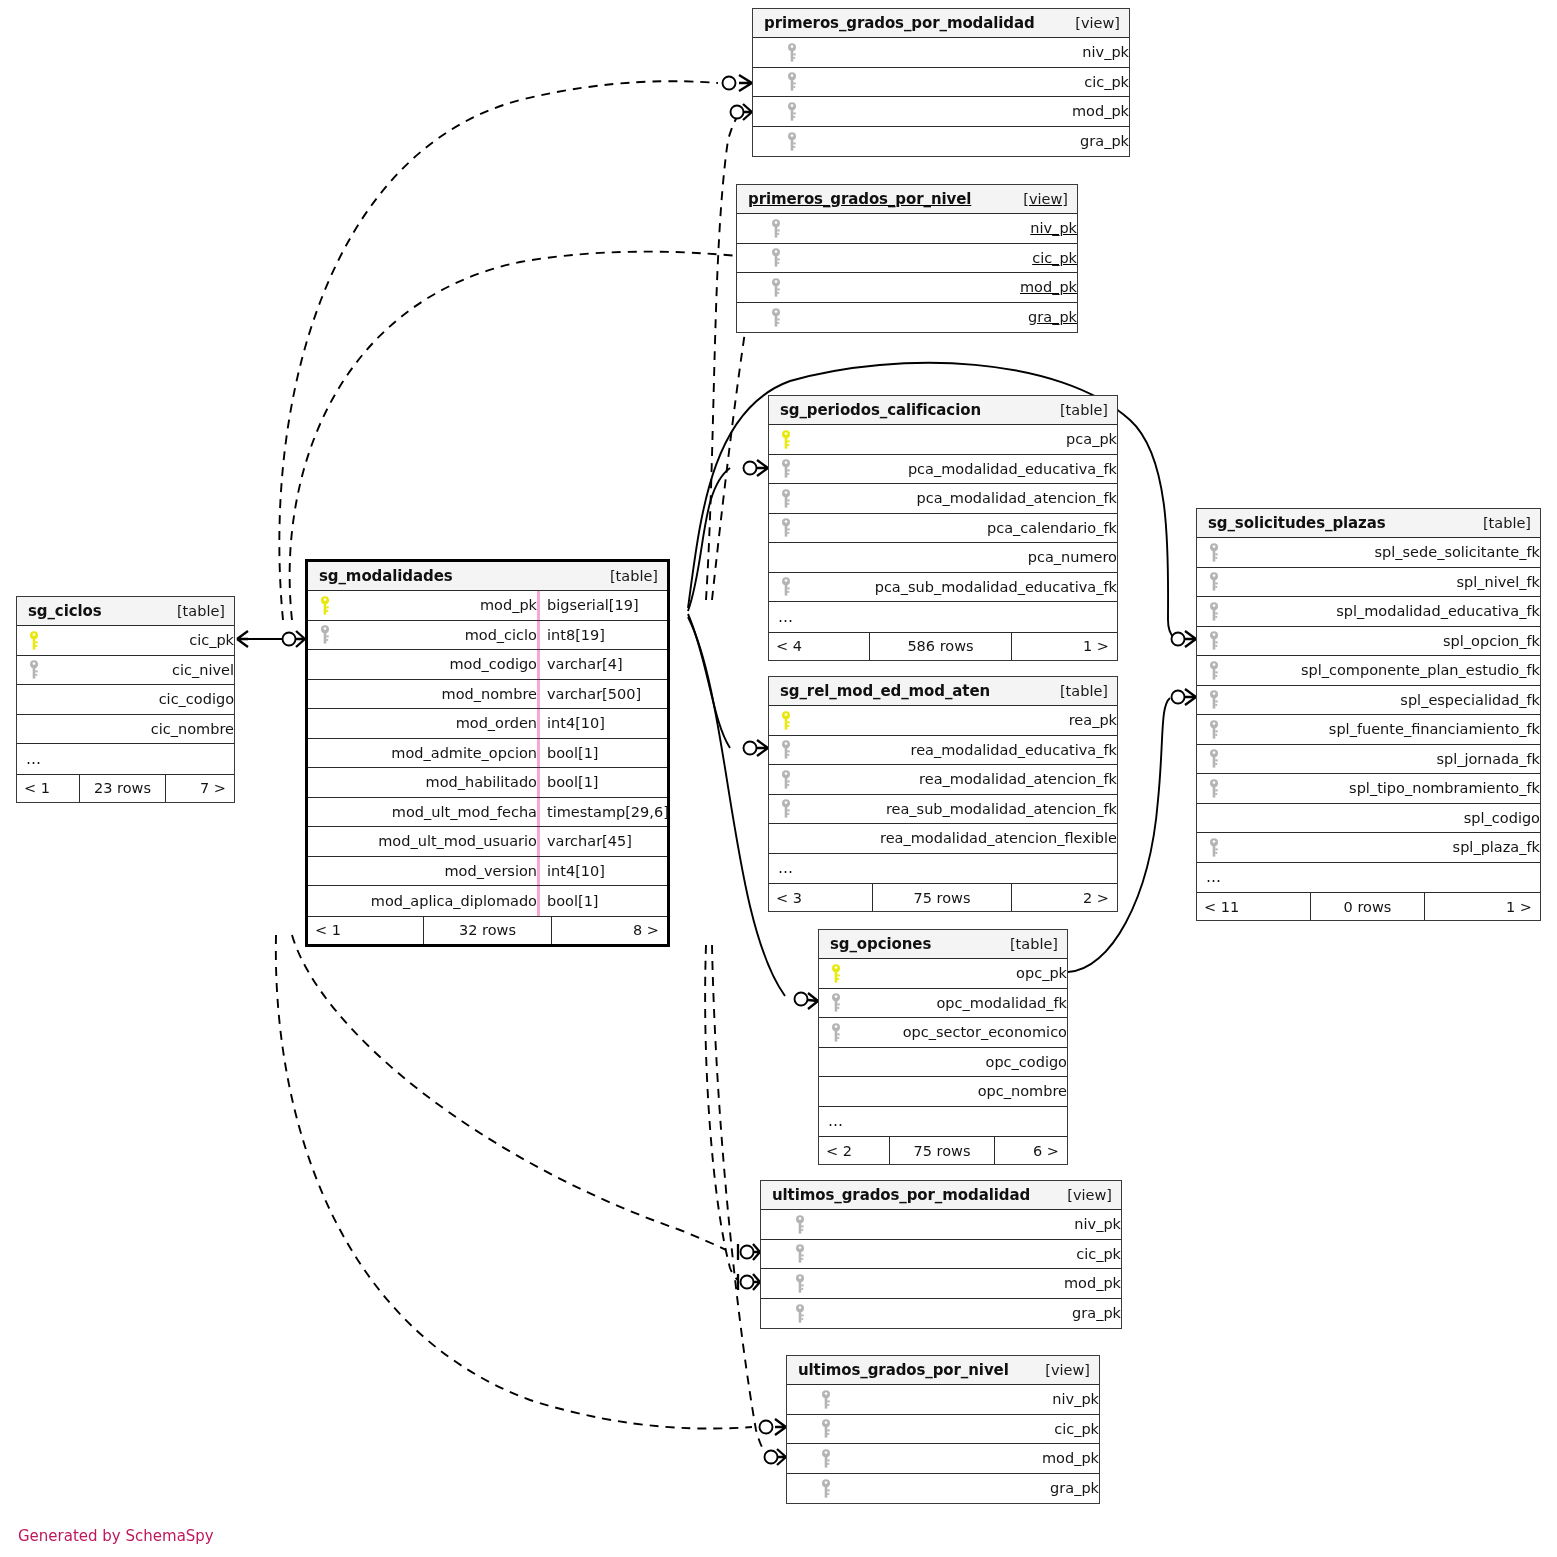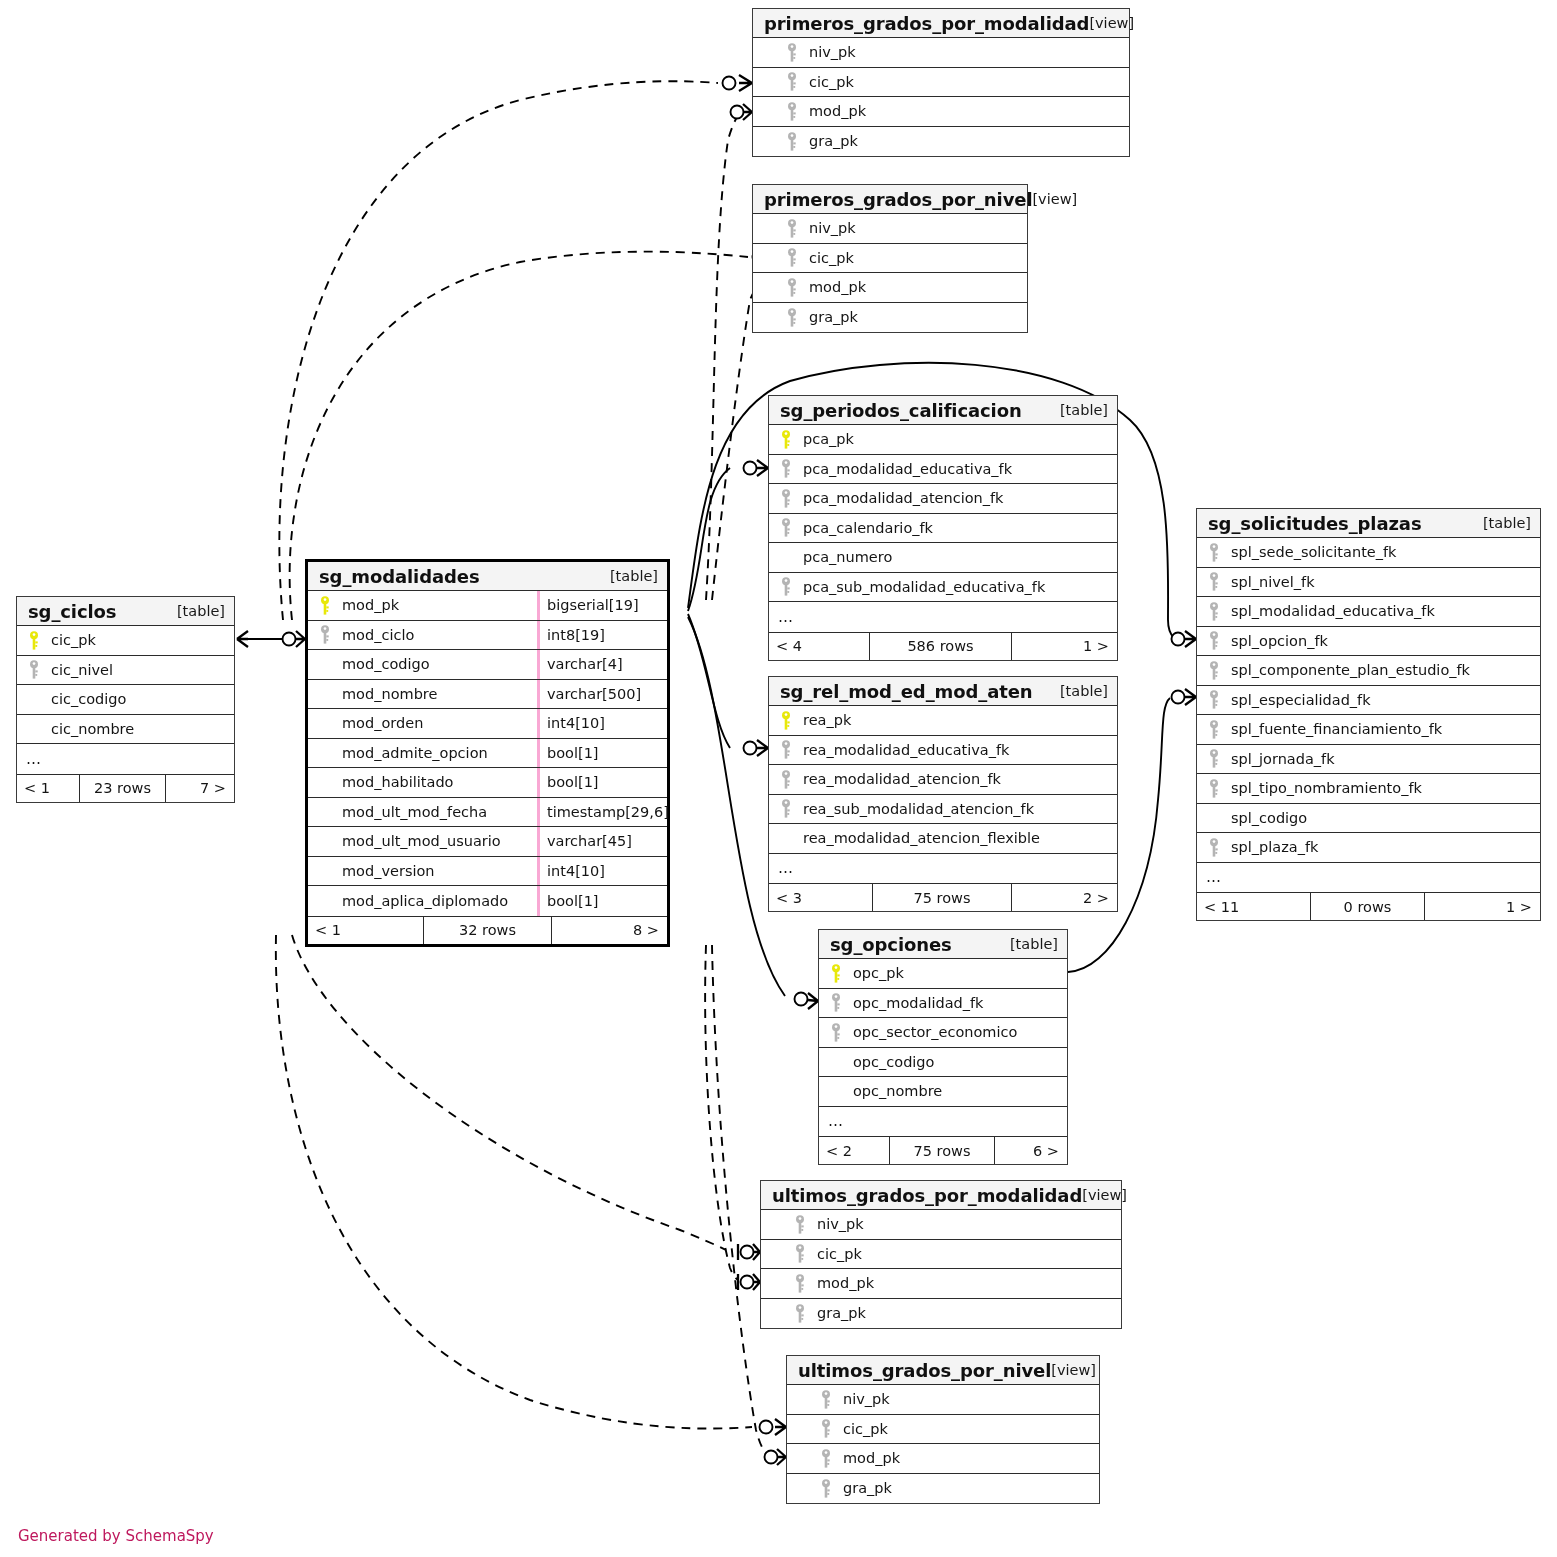--- a/index.html
+++ b/index.html
@@ -43,21 +43,21 @@
     background: #f4f4f4;
     border-bottom: 1px solid #2b2b2b;
     height: 29px;
     display: flex;
     align-items: center;
     padding: 0 9px 0 11px;
     box-sizing: border-box;
   }
   .ent-title {
     font-weight: bold;
-    font-size: 18px;
+    font-size: 15px;
     color: #101010;
     letter-spacing: -0.1px;
     white-space: nowrap;
   }
   .ent-kind {
     margin-left: auto;
     font-size: 14.5px;
     color: #171717;
     white-space: nowrap;
   }
@@ -80,20 +80,21 @@
     align-items: center;
     justify-content: center;
     margin-left: 4px;
   }
   .row.indent .keycell { margin-left: 26px; }
   .row .colname {
     flex: 1 1 auto;
     padding-left: 4px;
     white-space: nowrap;
     overflow: hidden;
+    text-align: right;
   }
   .row .coltype {
     border-left: 3px solid #f9a8d4;
     padding-left: 7px;
     white-space: nowrap;
     box-sizing: border-box;
     height: 100%;
     display: flex;
     align-items: center;
   }
@@ -312,21 +313,21 @@
                 <circle cx="5" cy="3.6" r="1.35" fill="#ffffff"></circle>
                 <rect x="3.7" y="7.4" width="2.6" height="11.2" fill="#b4b4b4"></rect>
                 <rect x="6.3" y="10.4" width="2.4" height="2.0" fill="#b4b4b4"></rect>
                 <rect x="6.3" y="14.0" width="1.9" height="1.9" fill="#b4b4b4"></rect>
               </svg>
             </span>
             <span class="colname">gra_pk</span>
           </div>
         </div>
       </div>
-      <div class="entity" style="left: 752px; top: 184px; width: 276px;">
+      <div class="entity" style="left: 736px; top: 184px; width: 342px; text-decoration: underline;">
         <div class="ent-head">
           <span class="ent-title">primeros_grados_por_nivel</span>
           <span class="ent-kind">[view]</span>
         </div>
         <div class="ent-rows">
           <div class="row indent">
             <span class="keycell">
               <svg class="keyicon" width="10" height="19" viewBox="0 0 10 19" aria-hidden="true">
                 <circle cx="5" cy="4.2" r="4.0" fill="#b4b4b4"></circle>
                 <circle cx="5" cy="3.6" r="1.35" fill="#ffffff"></circle>

